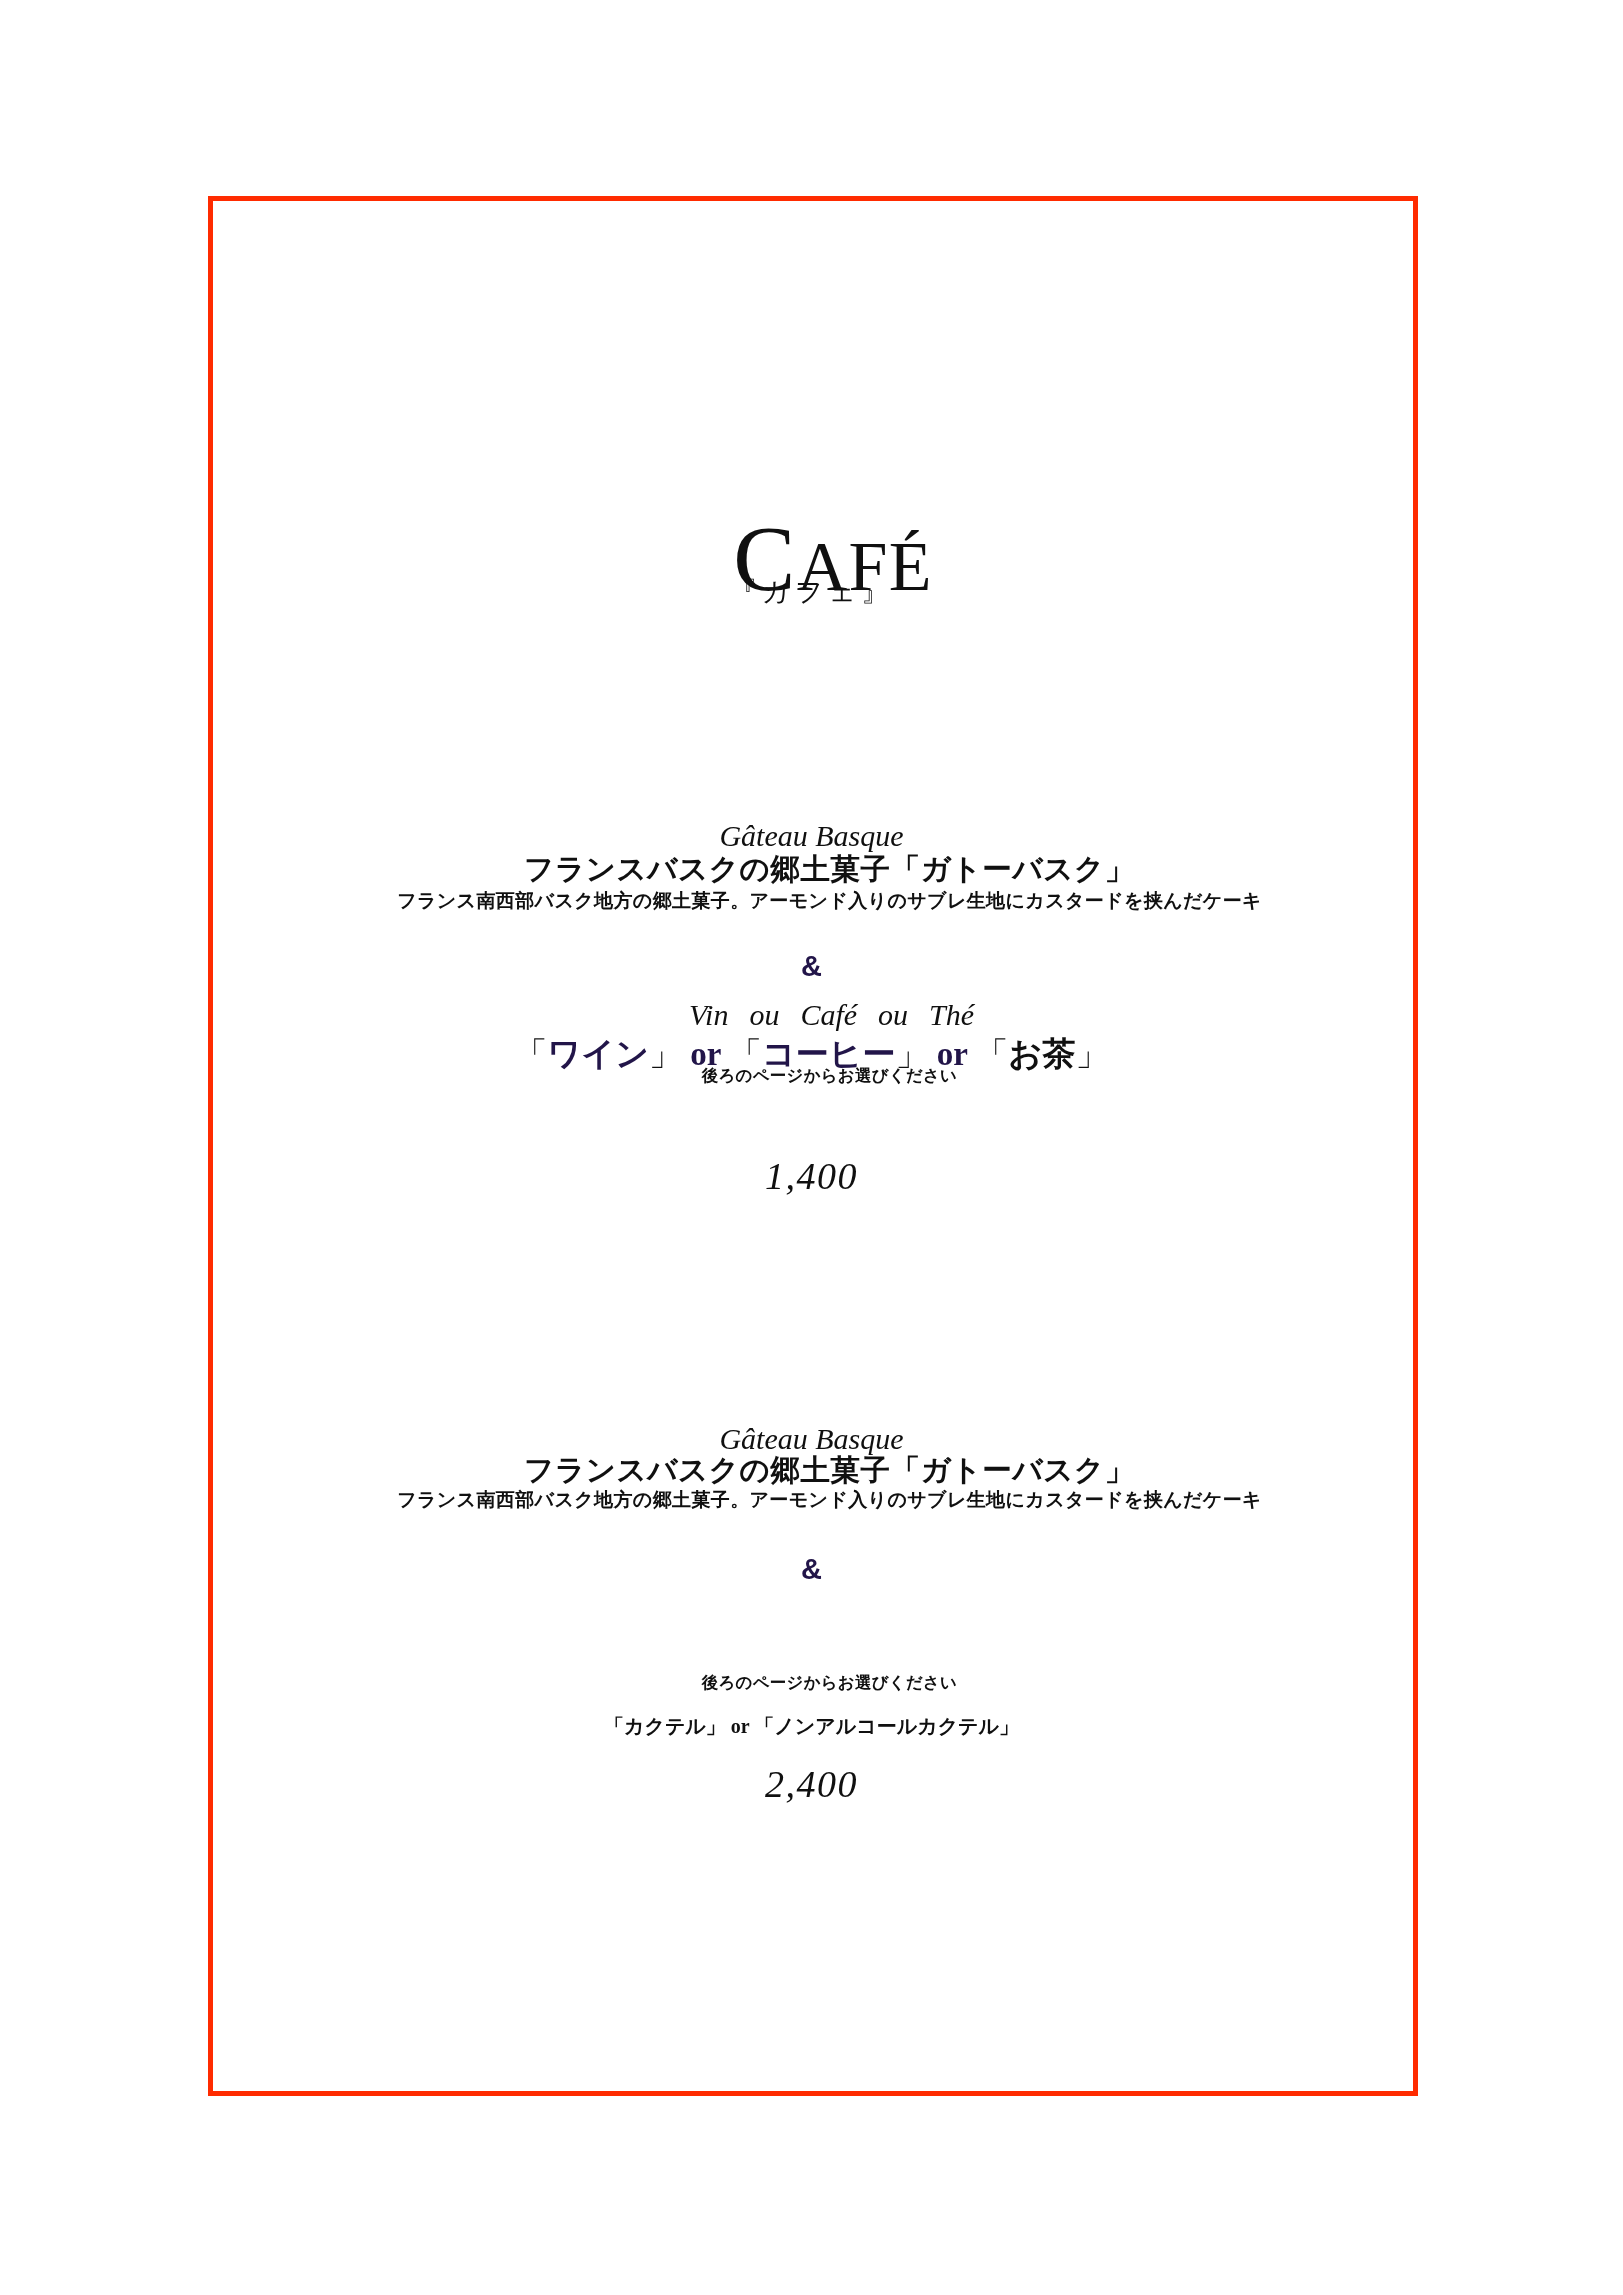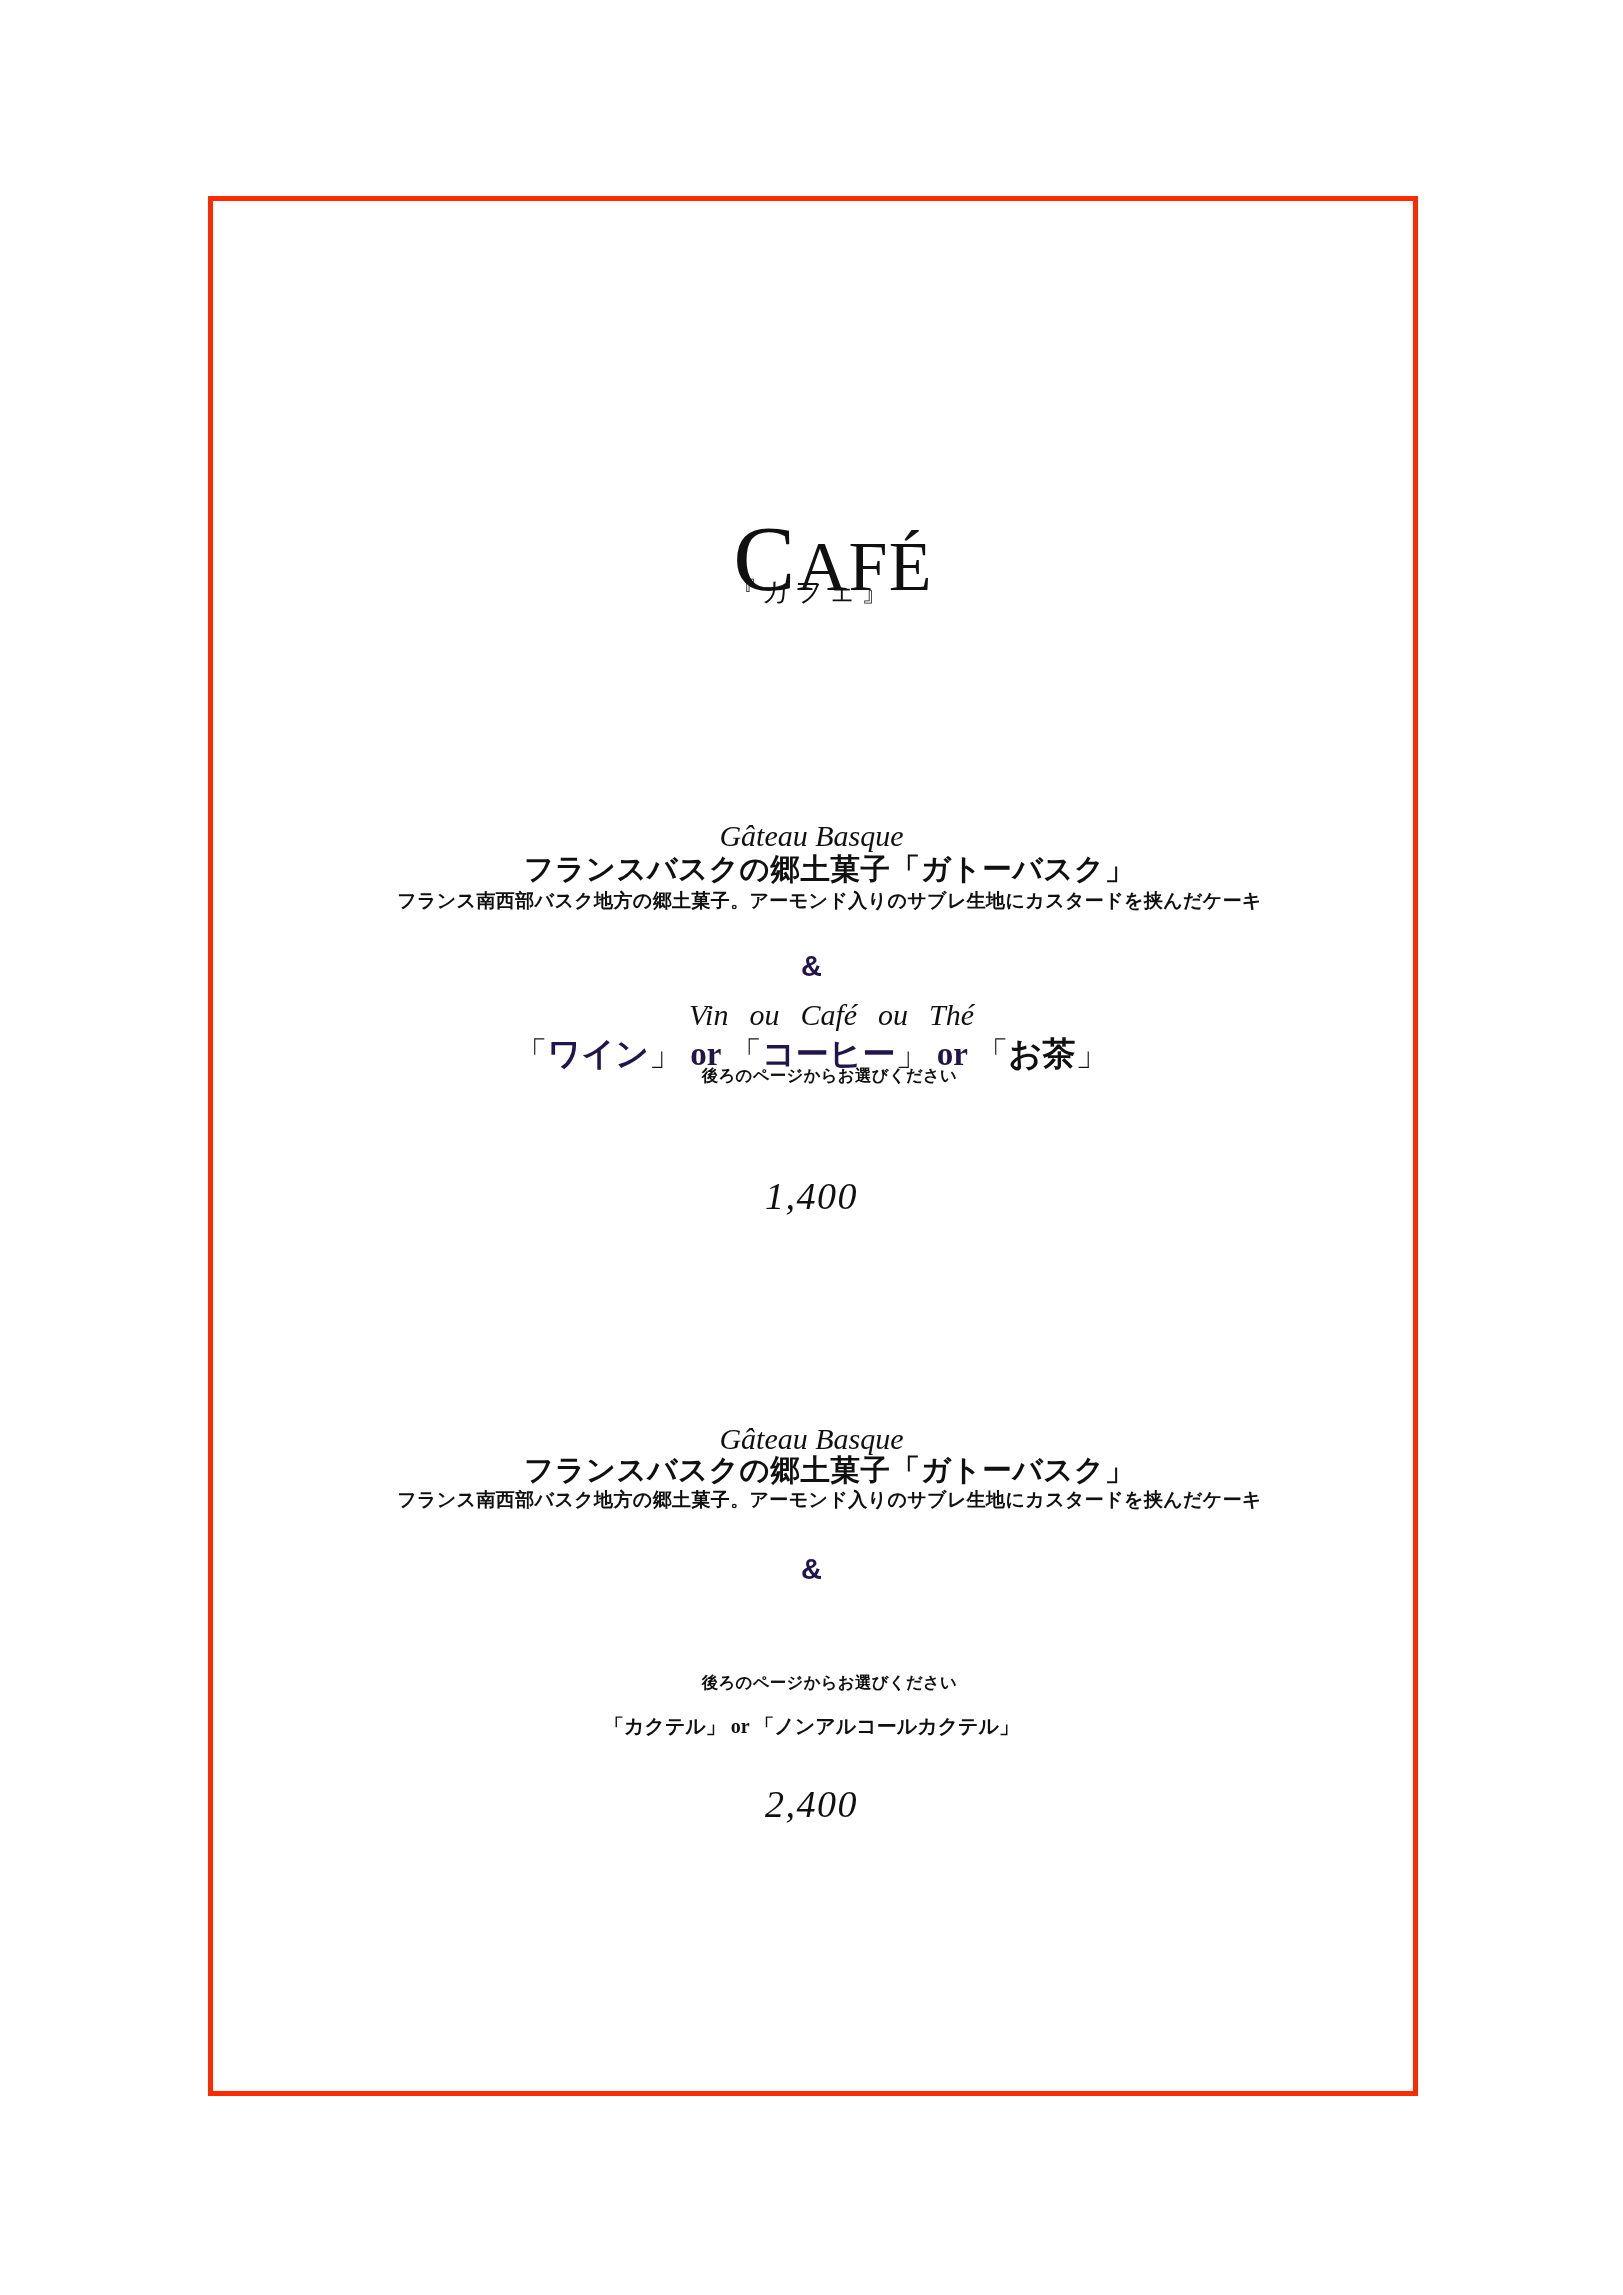--- a/index.html
+++ b/index.html
@@ -28,21 +28,21 @@
   
   .title{ top:492px; letter-spacing:0.06em; font-weight:400;padding-left:43px; }
   .title .t1{ font-size:93px; }
   .title .t2{ font-size:70px; }
   .subtitle{ top:576px; font-size:27.5px; letter-spacing:0.18em; }
   
   .fr{ font-style:italic; font-weight:400; }
   .jp-b{ font-weight:700; letter-spacing:0.02em;margin-left:36px; }
   .amp{ font-family:"Liberation Sans","DejaVu Sans",sans-serif; font-weight:700; color:var(--navy,#221549); }
   .drink-fr{ word-spacing:0.45em;padding-left:40px; }
-  .price{ font-style:italic; letter-spacing:0.04em;margin-top:20px; }
+  .price{ font-style:italic; letter-spacing:0.04em; }
   .part-navy{ color:var(--navy,#221549); font-weight:700; }
   .part-ink{ color:var(--ink,#101010); font-weight:400; }
   .part-inkb{ color:var(--ink,#101010); font-weight:700; }
   
   .s1-dish-fr{ top:819px; font-size:30px; }
   .s1-dish-jp{ top:853px; font-size:29.5px; }
   .s1-desc   { top:890px; font-size:19px; }
   .s1-amp    { top:950px; font-size:29px; }
   .s1-drink-fr{ top:998px; font-size:30px; }
   .s1-drink-jp{ top:1036px; font-size:33px; }

